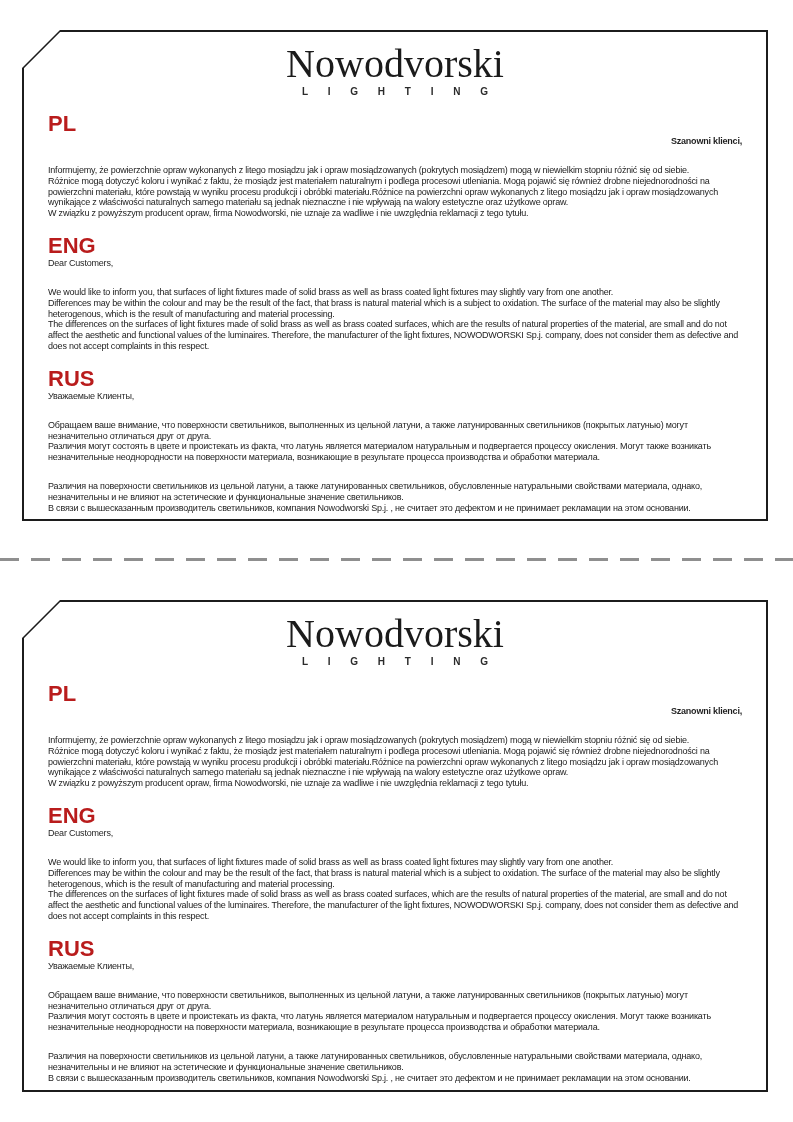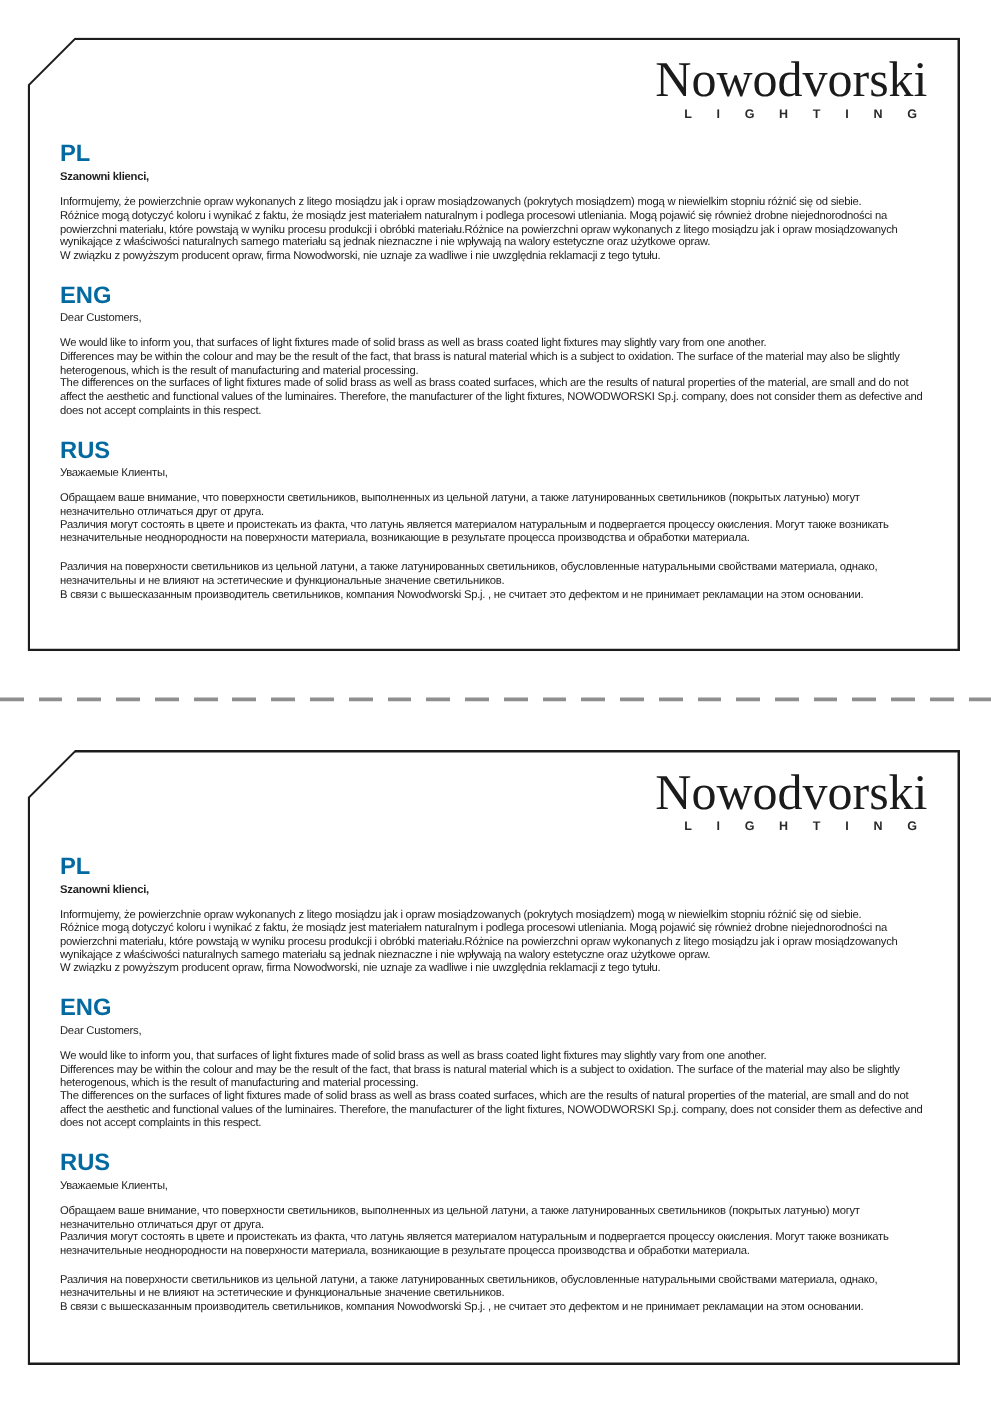--- a/index.html
+++ b/index.html
@@ -21,61 +21,62 @@
     position: absolute; inset: 0; background: #1c1c1c;
     clip-path: polygon(38px 0, 100% 0, 100% 100%, 0 100%, 0 38px);
   }
   .sheet-inner {
     position: absolute; inset: 1.6px; background: #ffffff;
     clip-path: polygon(37px 0, 100% 0, 100% 100%, 0 100%, 0 37px);
   }
   .sheet-content { position: relative; padding: 13px 26px 0 26px; }
 
   
-  .logo-wrap { text-align: right; }
+  .logo-wrap { text-align: center; }
   .brand-name {
     font-family: "Liberation Serif", serif;
     font-weight: 400;
     font-size: 40px;
     line-height: 42px;
     letter-spacing: 0px;
     color: #1b1b1b;
   }
   .brand-tagline {
     font-size: 10px;
     font-weight: bold;
     letter-spacing: 8.5px;
     padding-left: 8.5px; 
     color: #2a2a2a;
     margin-top: 1px;
   }
 
   
   .section { margin-top: 16px; }
   .section-heading {
-    font-size: 19px;
+    font-size: 22px;
     line-height: 21px;
     font-weight: bold;
-    color: #0369a1;
+    color: #b91c1c;
     margin-bottom: 2px;
   }
   .greeting {
     font-size: 9px;
     line-height: 11px;
     letter-spacing: -0.2px;
     margin-bottom: 9px;
   }
-  .greeting.bold { font-weight: bold; }
+  .greeting.bold { font-weight: bold; text-align: right; }
   .para {
     font-size: 9px;
     line-height: 10.8px;
     letter-spacing: -0.2px;
     white-space: pre-line;
     margin-bottom: 12px;
     color: #222;
+    margin-top: 18px;
   }
   .para:last-child { margin-bottom: 0; }
 
   
   .cut-line {
     position: absolute;
     left: 0; top: 558px;
     width: 793px; height: 2.5px;
     background: repeating-linear-gradient(90deg, #8f8f8f 0 19px, transparent 19px 31px);
   }

